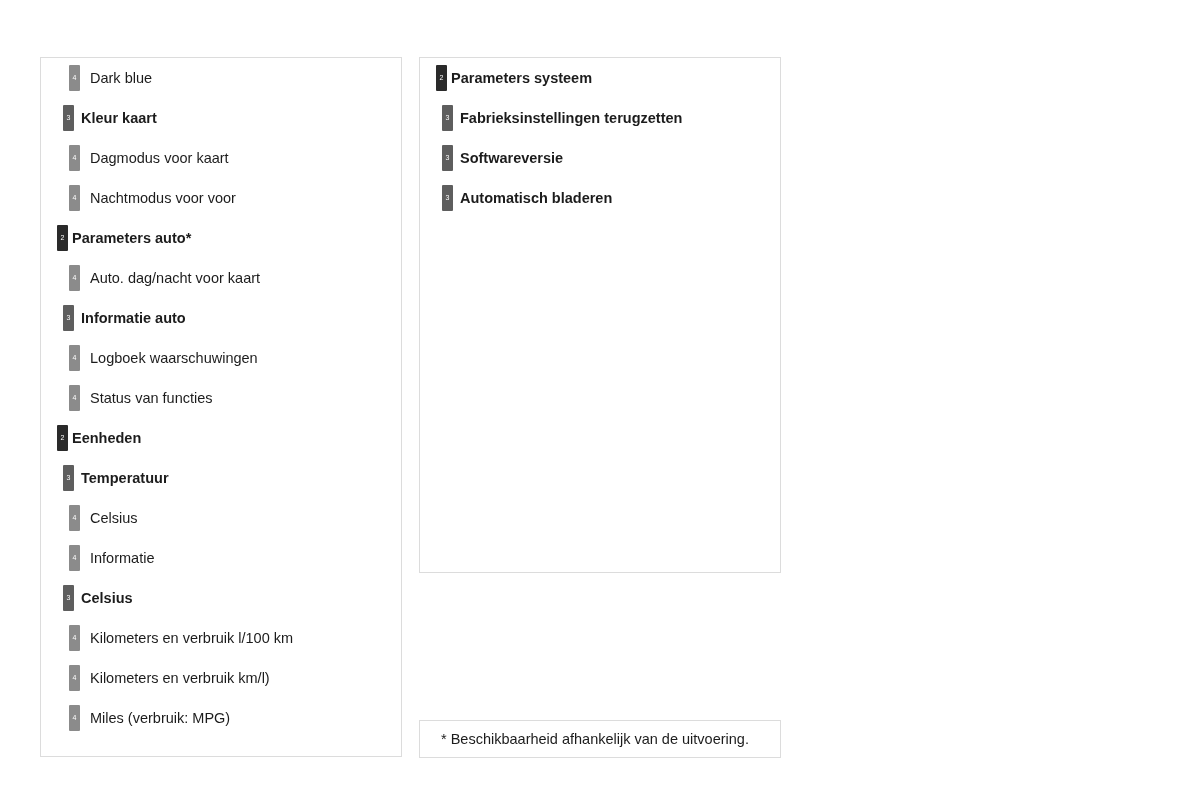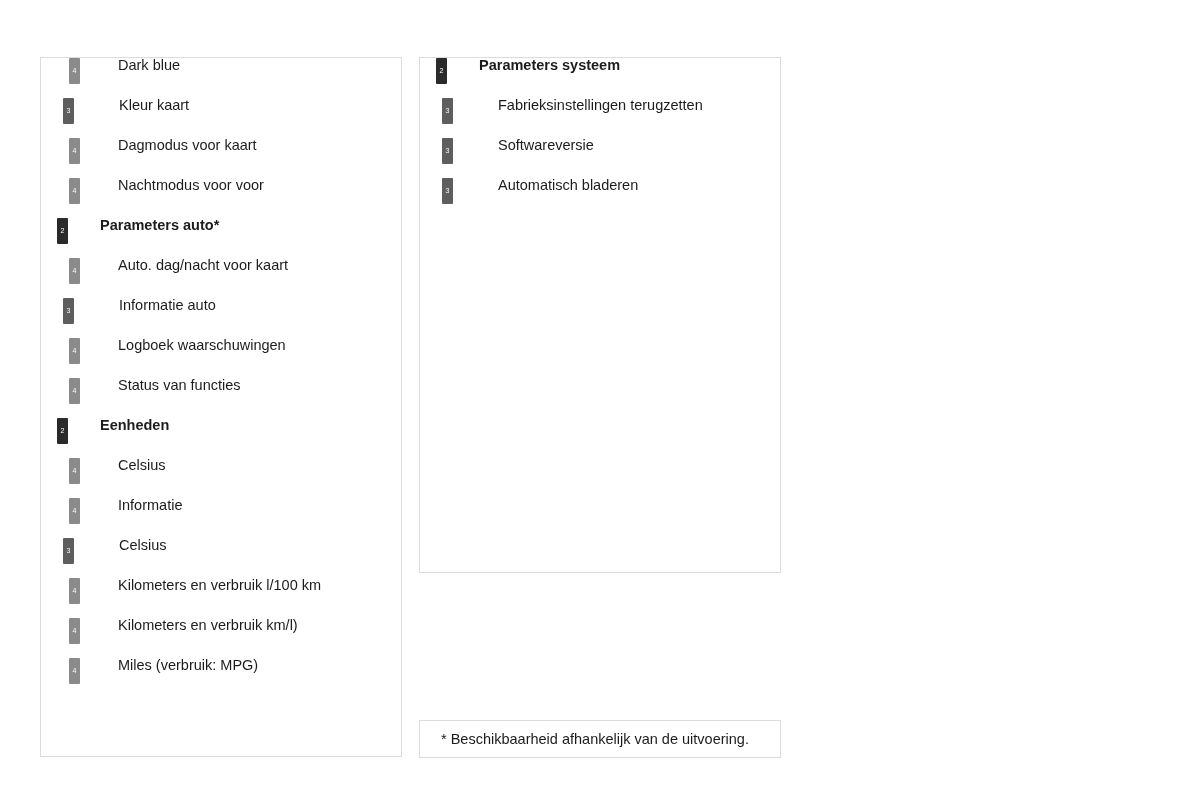--- a/index.html
+++ b/index.html
@@ -60,22 +60,22 @@
     position: relative;
     padding: 0;
     margin: 0;
     list-style: none;
   }
 
   .entry {
     position: relative;
     height: 40px;
     display: flex;
+    align-items: center;
     white-space: nowrap;
-    gap: 28px;
   }
 
   
   .badge {
     flex: 0 0 auto;
     width: 11px;
     height: 26px;
     border-radius: 1px;
     color: #ffffff;
     font-size: 7px;
@@ -95,21 +95,21 @@
 
   
   
   .lvl-2 { padding-left: 16px; }
   .lvl-2 .badge { background: #2a2a2a; }
   .lvl-2 .entry-label { font-weight: bold; margin-left: 4px; }
 
   
   .lvl-3 { padding-left: 22px; }
   .lvl-3 .badge { background: #5e5e5e; }
-  .lvl-3 .entry-label { font-weight: normal; margin-left: 17px; }
+  .lvl-3 .entry-label { font-weight: bold; margin-left: 7px; }
 
   
   .lvl-4 { padding-left: 28px; }
   .lvl-4 .badge { background: #8b8b8b; }
   .lvl-4 .entry-label { font-weight: normal; margin-left: 10px; }
 
   
   #footnote-text {
     padding-left: 13px;
     font-size: 14.5px;
@@ -165,20 +165,24 @@
           <span class="entry-label">Logboek waarschuwingen</span>
         </li>
         <li class="entry lvl-4">
           <span class="badge">4</span>
           <span class="entry-label">Status van functies</span>
         </li>
         <li class="entry lvl-2">
           <span class="badge">2</span>
           <span class="entry-label">Eenheden</span>
         </li>
+        <li class="entry lvl-3">
+          <span class="badge">3</span>
+          <span class="entry-label">Temperatuur</span>
+        </li>
         <li class="entry lvl-4">
           <span class="badge">4</span>
           <span class="entry-label">Celsius</span>
         </li>
         <li class="entry lvl-4">
           <span class="badge">4</span>
           <span class="entry-label">Informatie</span>
         </li>
         <li class="entry lvl-3">
           <span class="badge">3</span>

